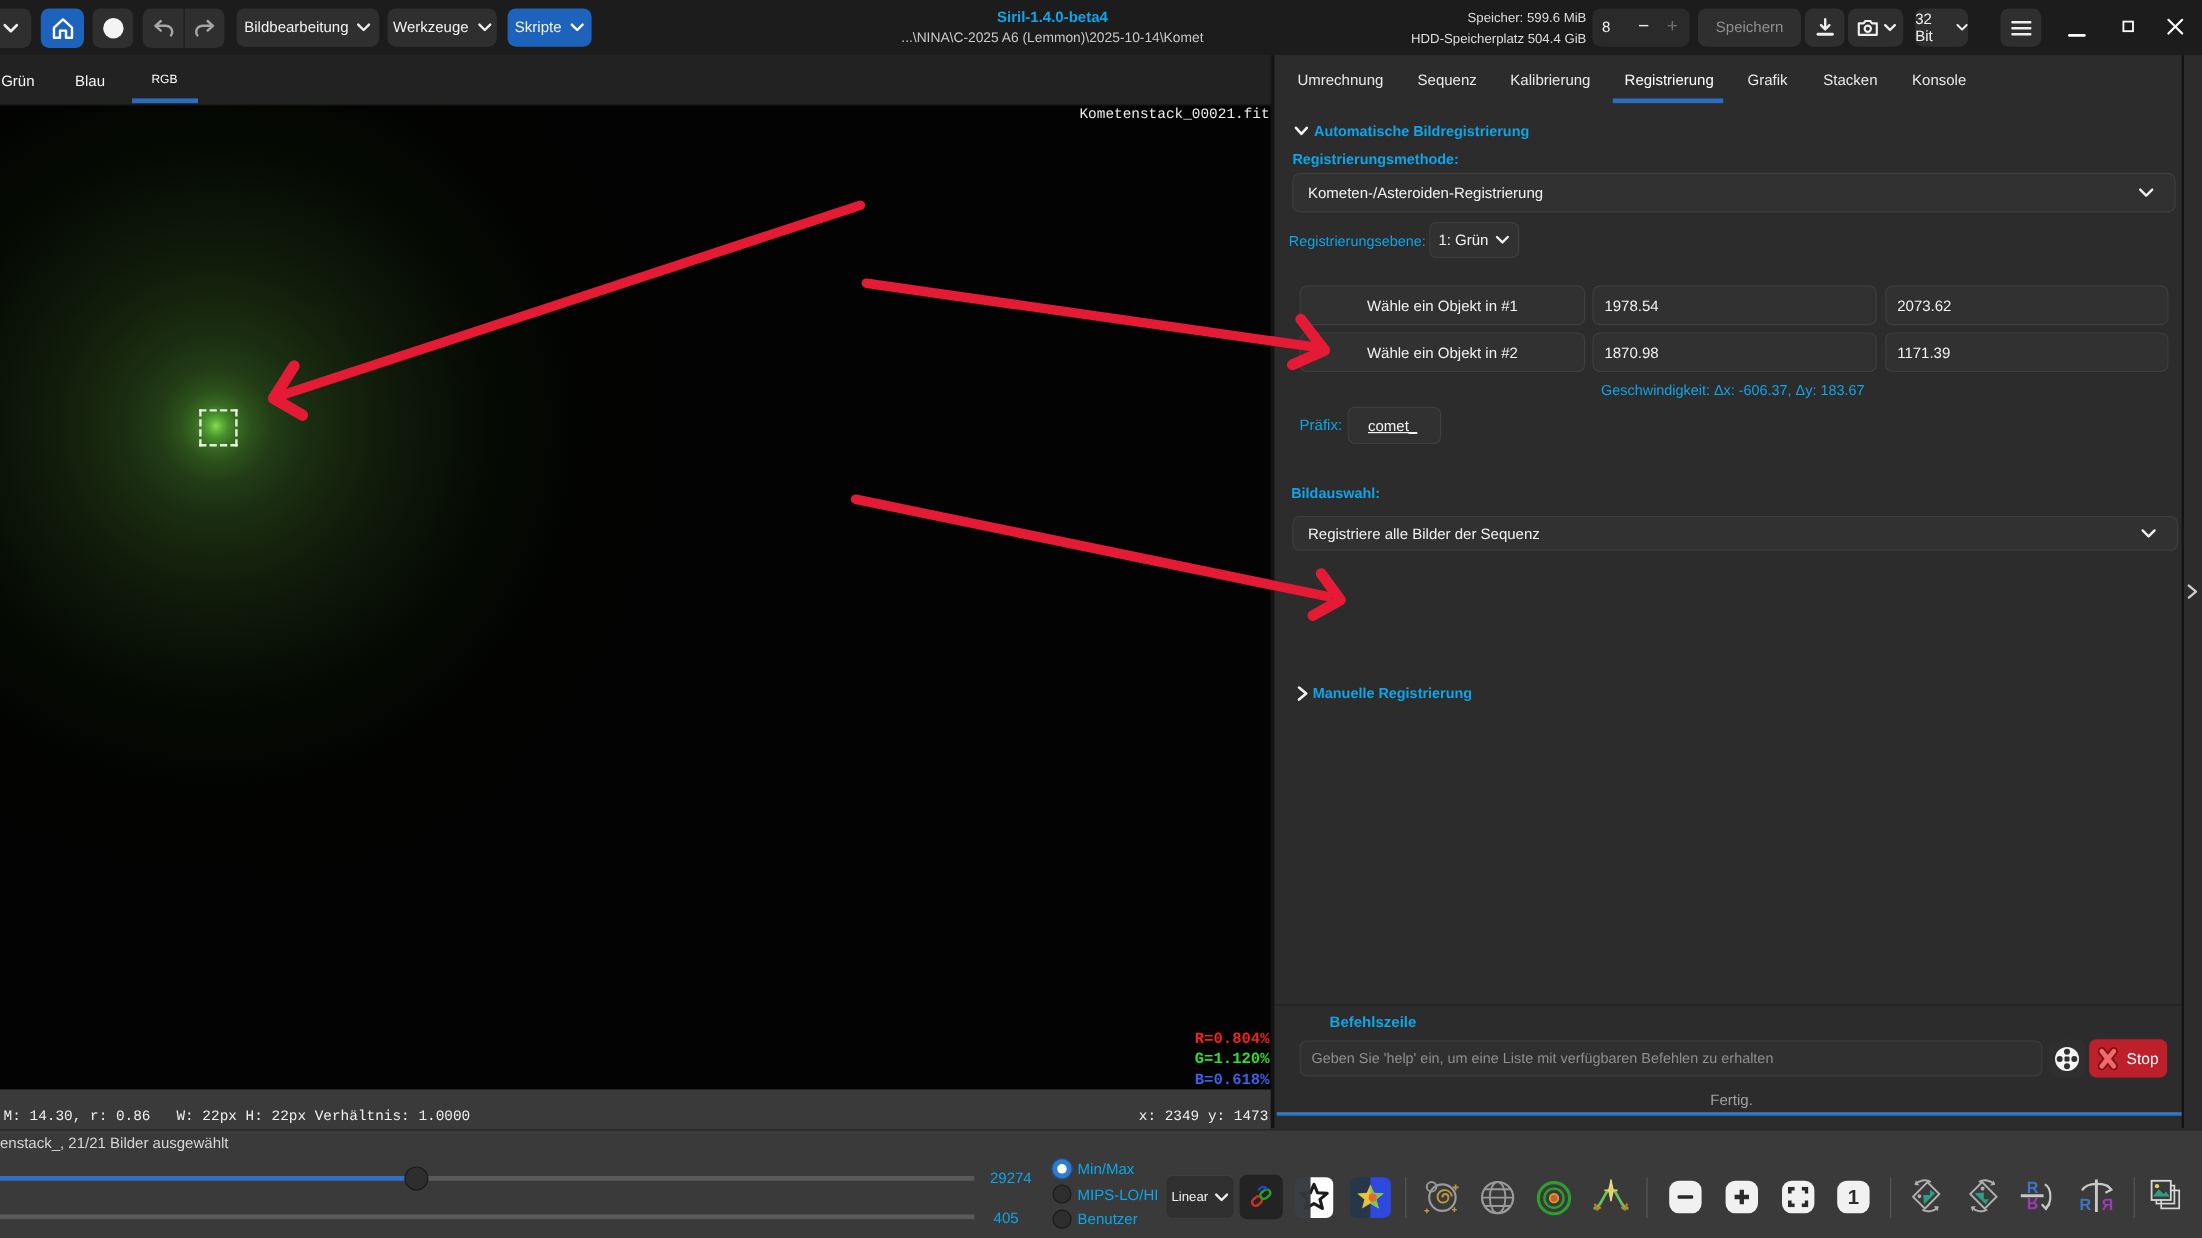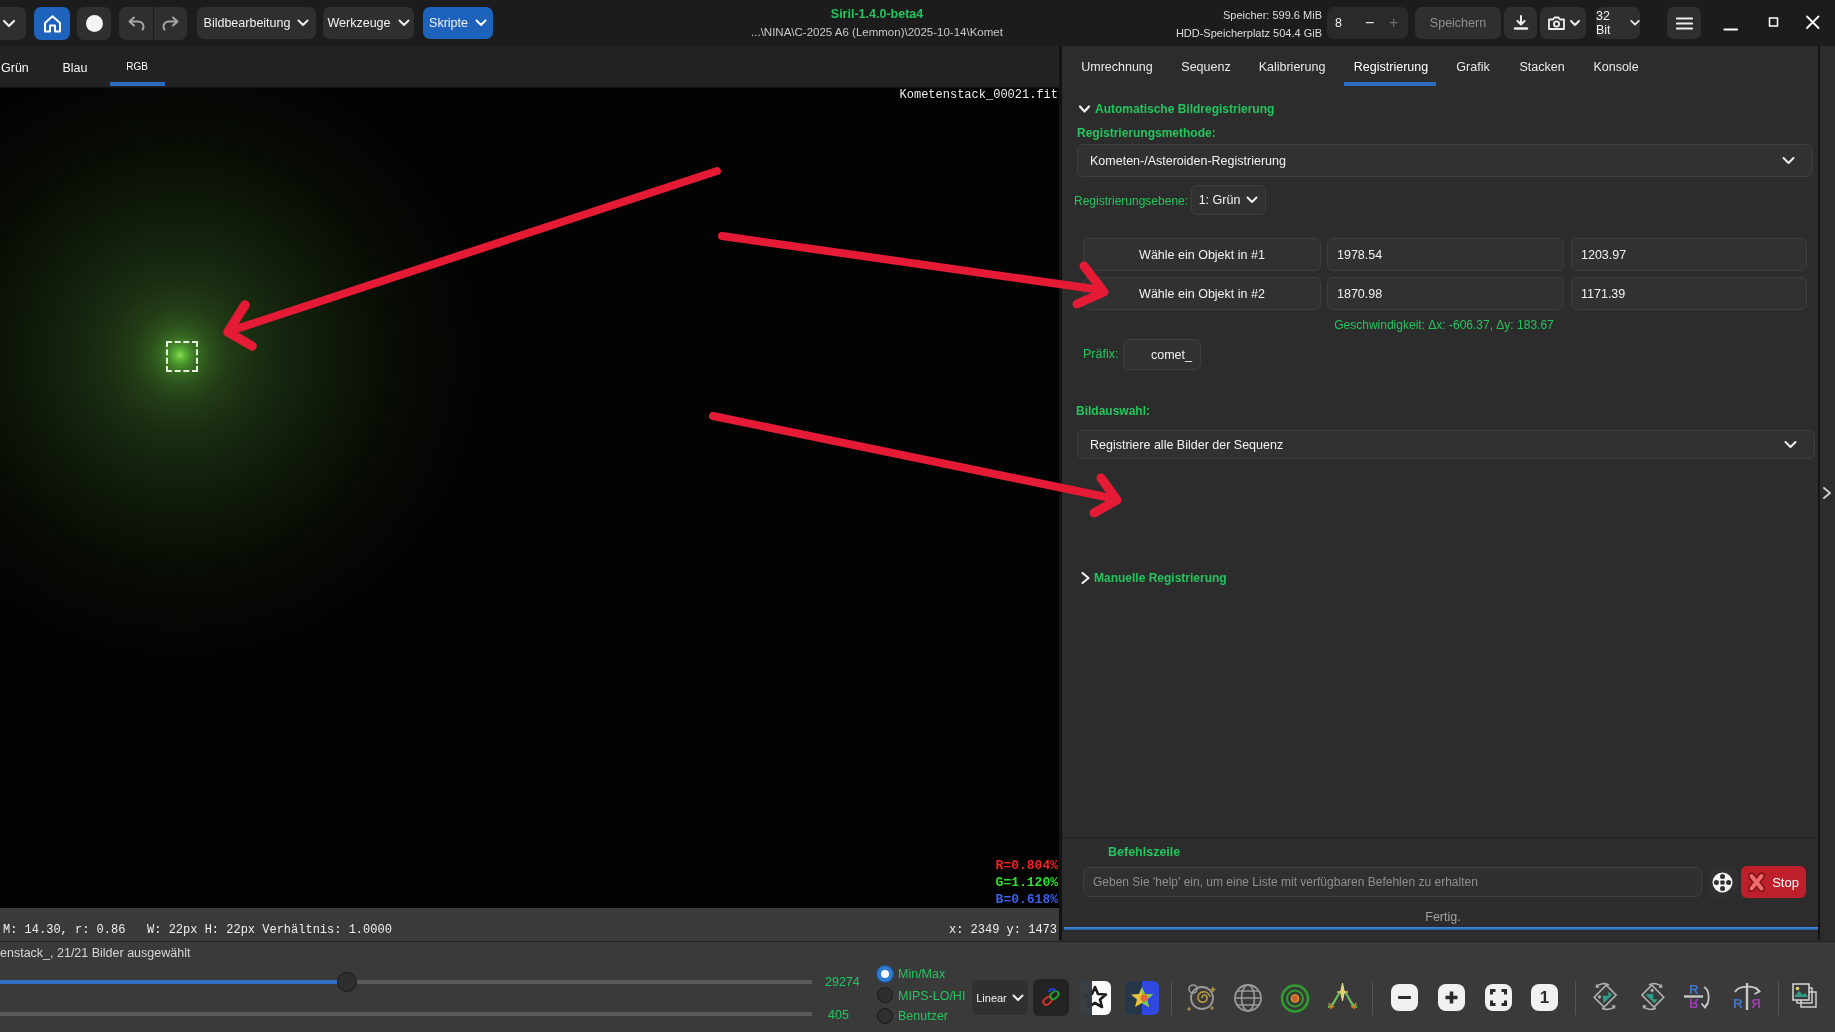--- a/index.html
+++ b/index.html
@@ -1,21 +1,21 @@
 <!DOCTYPE html>
 <html><head><meta charset="utf-8"><style>
 html,body{margin:0;padding:0;background:#1c1c1c;}
 #app{position:relative;width:1835px;height:1032px;overflow:hidden;background:#2c2c2c;font-family:"Liberation Sans",sans-serif;-webkit-font-smoothing:antialiased;}
 .abs{position:absolute;}
 .hbtn{position:absolute;background:#2f2f2f;border-radius:7px;color:#f2f2f2;font-size:12.5px;display:flex;align-items:center;justify-content:center;gap:7px;box-sizing:border-box;}
 .blue{background:#1e63bb;}
 .flex{display:flex;align-items:center;justify-content:center;}
 .pw{position:absolute;box-sizing:border-box;background:#313131;border:1px solid #3e3e3e;border-radius:6px;color:#f2f2f2;font-size:12.5px;display:flex;align-items:center;}
 .pwc{justify-content:center;}
-.lbl{position:absolute;color:#22c55e;font-size:12.5px;white-space:nowrap;}
+.lbl{position:absolute;color:#0ea5e9;font-size:12.5px;white-space:nowrap;}
 .bold{font-weight:bold;font-size:12px;}
 .mono{font-family:"Liberation Mono",monospace;white-space:pre;}
 .sep{position:absolute;width:1px;background:#555;}
 .wbtn{position:absolute;background:#f1f1f1;border-radius:8px;display:flex;align-items:center;justify-content:center;}
 </style></head><body>
 <div id="app">
 
 <div class="abs" style="left:0;top:0;width:1835px;height:46px;background:#1c1c1c;"></div>
 <div class="hbtn" style="left:-8px;top:7px;width:34px;height:33px;">
   <svg width="14" height="9" viewBox="0 0 14 9">
@@ -154,33 +154,33 @@
 <div class="pw pwc" style="left:1191px;top:185px;width:75px;height:30px;gap:6px;">1: Grün
   <svg width="12" height="8" viewBox="0 0 12 8">
         <path d="M1.5 1.5 L6 6 L10.5 1.5" stroke="#eee" stroke-width="2" fill="none" stroke-linecap="round" stroke-linejoin="round"></path>
       </svg>
 </div>
 <div class="pw pwc" style="left:1083px;top:238px;width:238px;height:33px;font-size:12.5px;">Wähle ein Objekt in #1</div>
 <div class="pw" style="left:1327px;top:238px;width:237px;height:33px;">
       <span style="margin-left:9px;">1978.54</span>
     </div>
 <div class="pw" style="left:1571px;top:238px;width:236px;height:33px;">
-      <span style="margin-left:9px;">1203.97</span>
+      <span style="margin-left:9px;">2073.62</span>
     </div>
 <div class="pw pwc" style="left:1083px;top:277px;width:238px;height:33px;font-size:12.5px;">Wähle ein Objekt in #2</div>
 <div class="pw" style="left:1327px;top:277px;width:237px;height:33px;">
       <span style="margin-left:9px;">1870.98</span>
     </div>
 <div class="pw" style="left:1571px;top:277px;width:236px;height:33px;">
       <span style="margin-left:9px;">1171.39</span>
     </div>
 <div class="lbl" style="left:1444px;top:318px;transform:translateX(-50%);font-size:12px;">Geschwindigkeit: Δx: -606.37, Δy: 183.67</div>
 <div class="lbl" style="left:1083px;top:347px;">Präfix:</div>
 <div class="pw" style="left:1123px;top:339px;width:78px;height:31px;">
-      <span style="margin-left:27px;">comet_</span>
+      <span style="margin-left:16px;text-decoration:underline;">comet_</span>
     </div>
 <div class="lbl bold" style="left:1076px;top:404px;">Bildauswahl:</div>
 <div class="pw" style="left:1077px;top:430px;width:738px;height:29px;">
   <span style="margin-left:12px;">Registriere alle Bilder der Sequenz</span>
   <svg style="position:absolute;right:17px;" width="13" height="9">
         <path d="M1.5 2 L6.5 7 L11.5 2" stroke="#eee" stroke-width="2" fill="none" stroke-linecap="round" stroke-linejoin="round"></path>
       </svg>
 </div>
 <svg class="abs" style="left:1080px;top:571px;" width="11" height="14">
       <path d="M2.5 2 L8.5 7 L2.5 12" stroke="#f0f0f0" stroke-width="2.2" fill="none" stroke-linecap="round" stroke-linejoin="round"></path>

